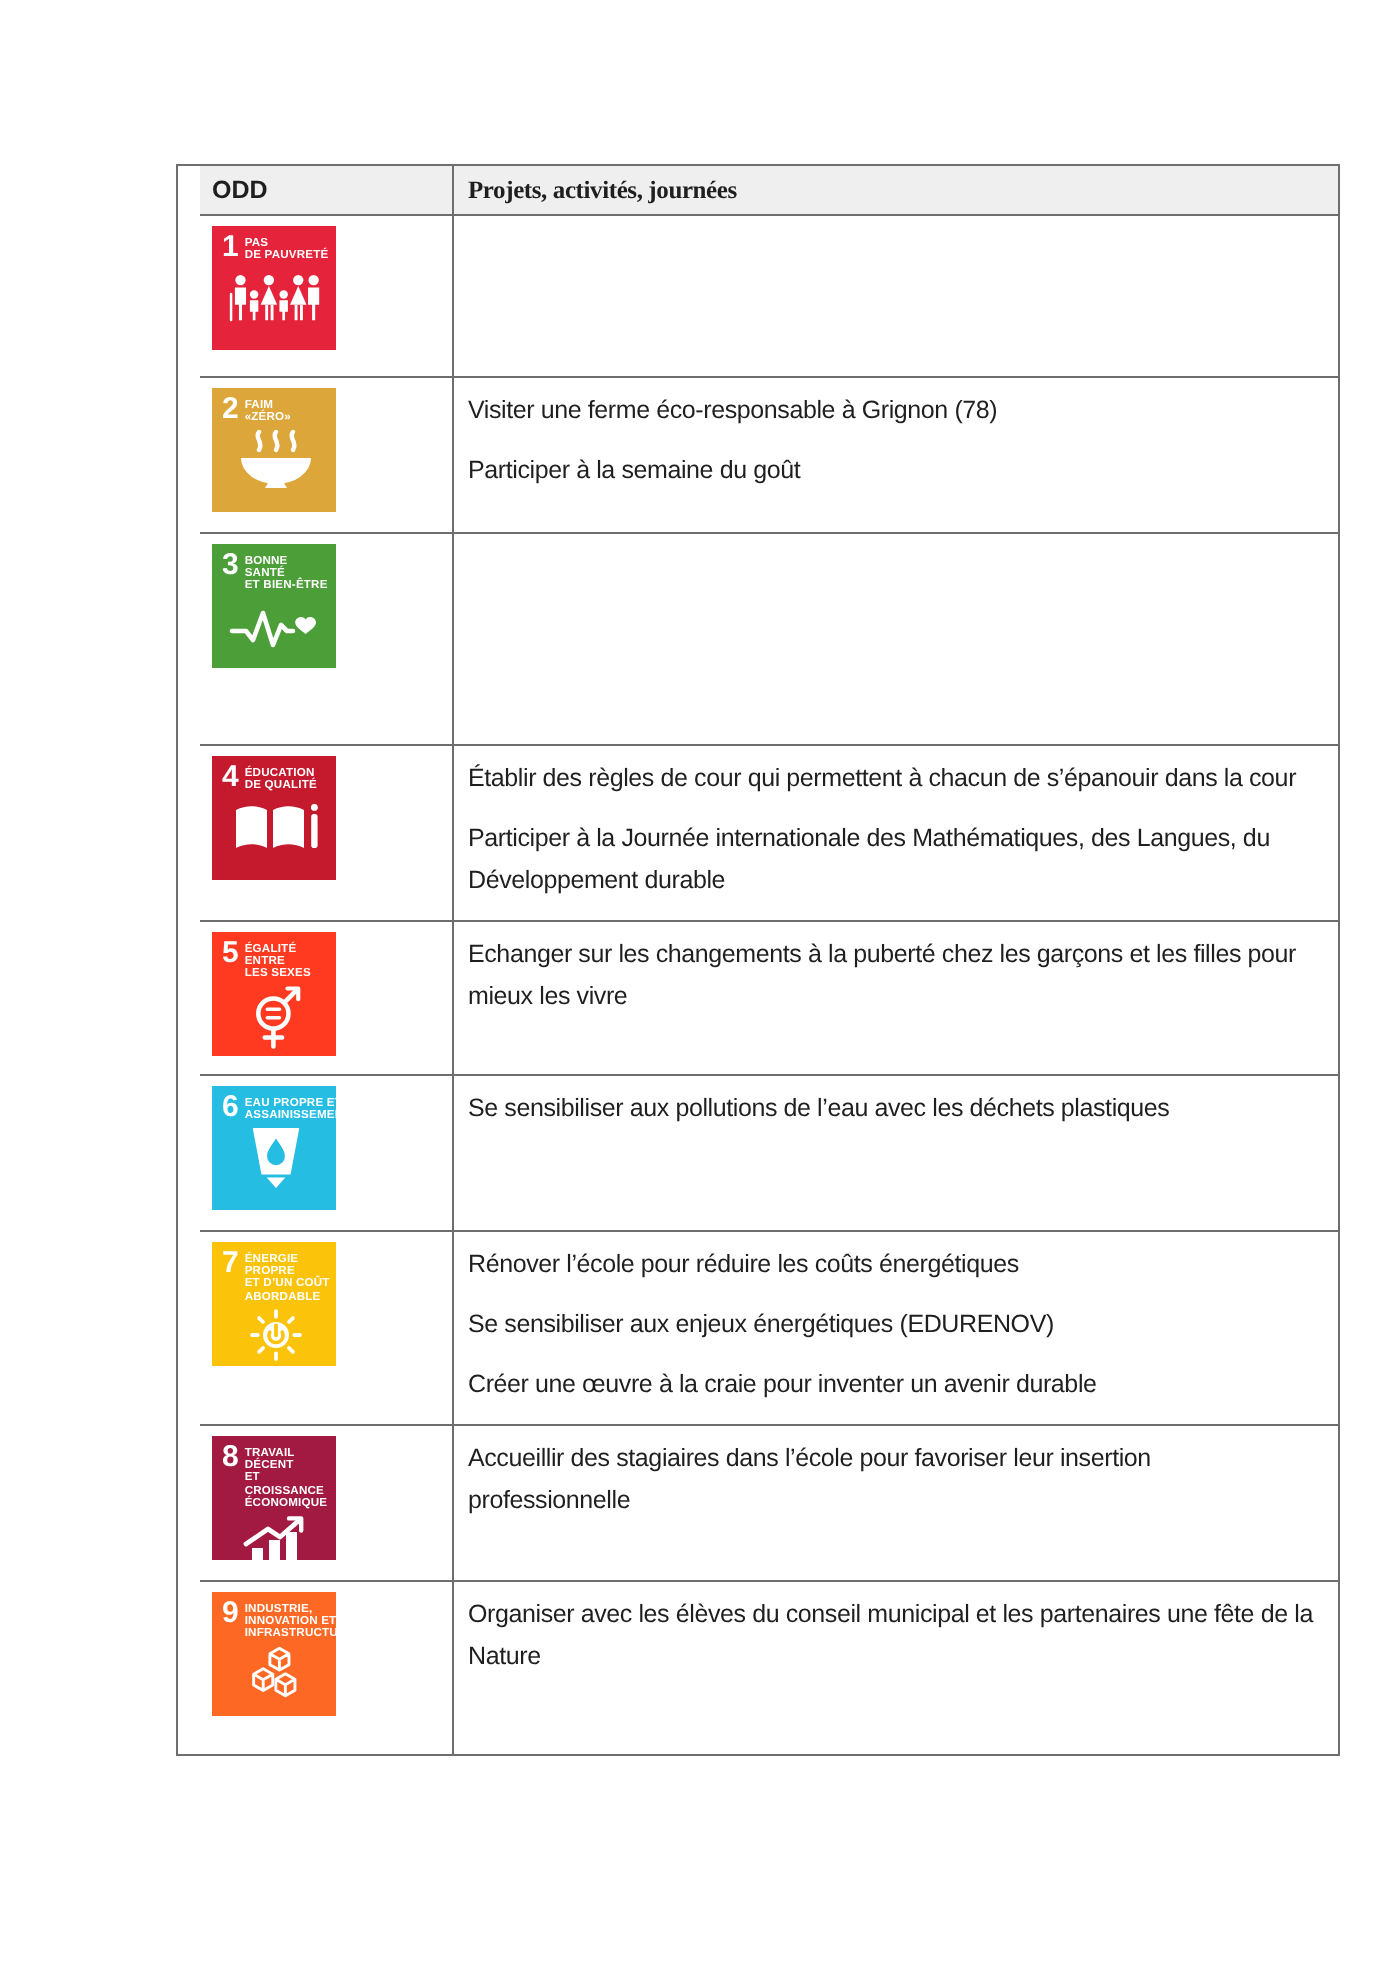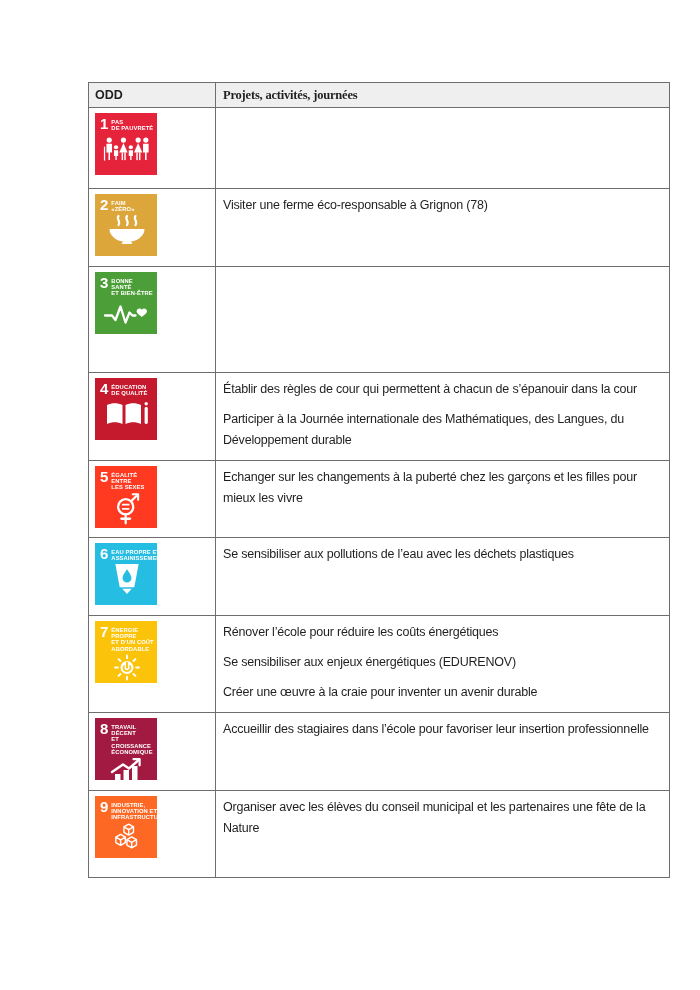--- a/index.html
+++ b/index.html
@@ -1,19 +1,19 @@
 <!DOCTYPE html>
 <html><head>
 <meta charset="utf-8">
 <style>
   html,body{margin:0;padding:0;background:#ffffff;}
   .page{position:relative;width:700px;height:990px;background:#ffffff;
         font-family:"Liberation Sans",sans-serif;color:#1f1f1f;overflow:hidden;}
   .tbl{position:absolute;left:88px;top:82px;width:582px;
-       border:1px solid #6e6e6e;box-sizing:border-box;}
+       border:1px solid #6e6e6e;box-sizing:border-box;padding-left:11px;}
   .trow{display:grid;grid-template-columns:127px 1fr;border-top:1px solid #6e6e6e;}
   .trow.first{border-top:none;}
   .cell{box-sizing:border-box;min-width:0;}
   .c1{border-right:1px solid #6e6e6e;padding:5px 0 0 6px;}
   .c2{padding:6px 10px 0 7px;font-size:12.5px;letter-spacing:-0.2px;}
   .c2 p{margin:0 0 9px 0;line-height:21px;}
   .thead{height:24px;}
   .thead .cell{display:flex;align-items:center;font-weight:bold;font-size:12.5px;}
   .thead .c1{padding:0 0 0 6px;}
   .thead .c2{padding:0 0 0 7px;font-family:Liberation Serif, serif;}
@@ -85,20 +85,21 @@
             <path class="stroke" d="M15.5 2 c-2.6 3 2.6 5 0 9" stroke-width="2.2"></path>
             <path class="stroke" d="M24 2 c-2.6 3 2.6 5 0 9" stroke-width="2.2"></path>
             <path class="stroke" d="M32.5 2 c-2.6 3 2.6 5 0 9" stroke-width="2.2"></path>
             <path class="fillw" d="M6.5 15 a17.5 13 0 0 0 35 0 Z"></path>
             <path class="fillw" d="M20 27.5 h8 l1.5 2.5 h-11 Z"></path>
           </svg>
         </div>
       </div>
       <div class="cell c2">
         <p>Visiter une ferme éco-responsable à Grignon (78)</p>
+        <p>Participer à la semaine du goût</p>
       </div>
     </div>
 
     <div class="trow rh3">
       <div class="cell c1">
         <div class="tile" style="background-color: rgb(76, 159, 56); color: rgb(76, 159, 56);">
           <div class="sdg-head">
             <span class="sdg-num">3</span>
             <span class="sdg-title">BONNE SANTÉ
 ET BIEN-ÊTRE</span>

